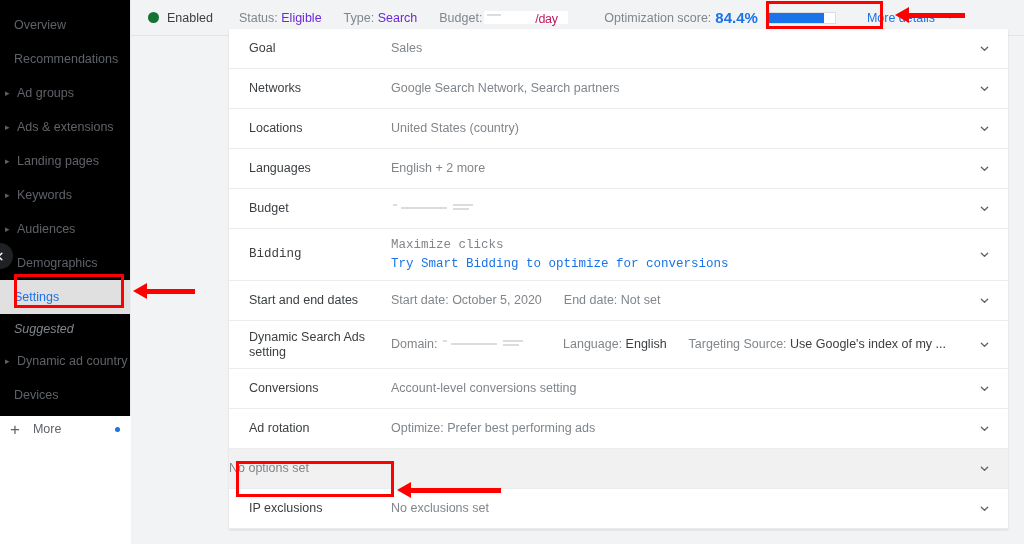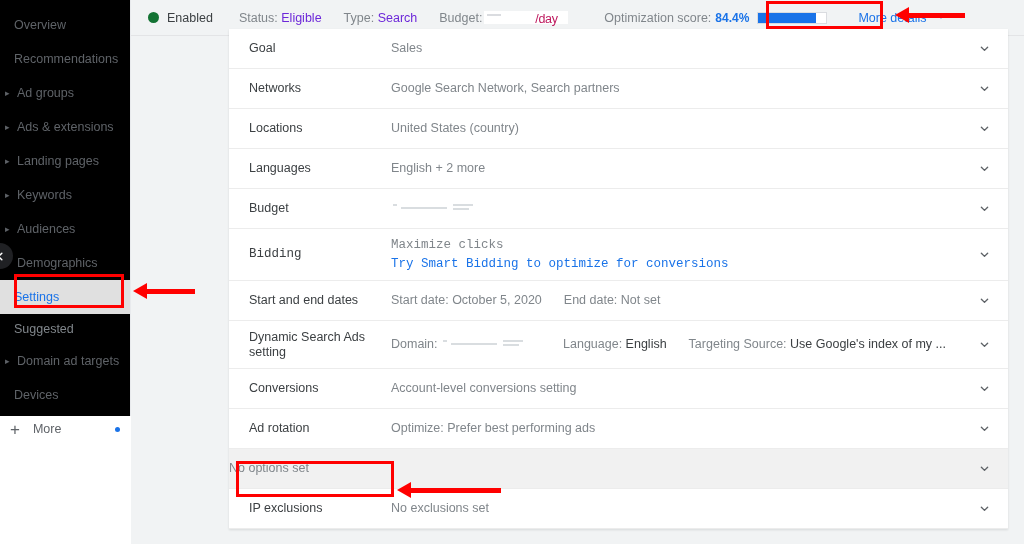--- a/index.html
+++ b/index.html
@@ -91,21 +91,21 @@
   .opt-score {
     font-size: 12.5px;
     color: #80868b;
     margin-left: 14px;
     display: flex;
     align-items: center;
   }
   .opt-score .score-val {
     color: #1a73e8;
     font-weight: 700;
-    font-size: 12px;
+    font-size: 15px;
     margin-left: 4px;
   }
   .score-bar {
     width: 70px;
     height: 12px;
     background: #ffffff;
     border: 1px solid #dadce0;
     margin-left: 8px;
     box-sizing: border-box;
     position: relative;
@@ -166,20 +166,21 @@
     color: #1a73e8;
     font-weight: 400;
   }
   .nav-section {
     height: 30px;
     display: flex;
     align-items: center;
     font-size: 12.5px;
     color: #80868b;
     padding-left: 14px;
+    font-style: italic;
   }
   .nav-more {
     height: 34px;
     display: flex;
     align-items: center;
     font-size: 12.5px;
     color: #5f6368;
     padding-left: 10px;
     cursor: pointer;
     position: relative;
@@ -411,21 +412,21 @@
         <div class="nav-item selected">
           <span>Settings</span>
         </div>
       </div>
 
     <div class="nav-section">Suggested</div>
 
     <div id="suggestedList">
         <div class="nav-item indent">
           <span class="caret">▸</span>
-          <span>Domain ad targets</span>
+          <span>Dynamic ad country</span>
         </div>
         <div class="nav-item">
           <span>Devices</span>
         </div>
       </div>
 
     <div class="nav-more">
       <span class="plus">+</span>
       <span>More</span>
       <span class="blue-dot"></span>

